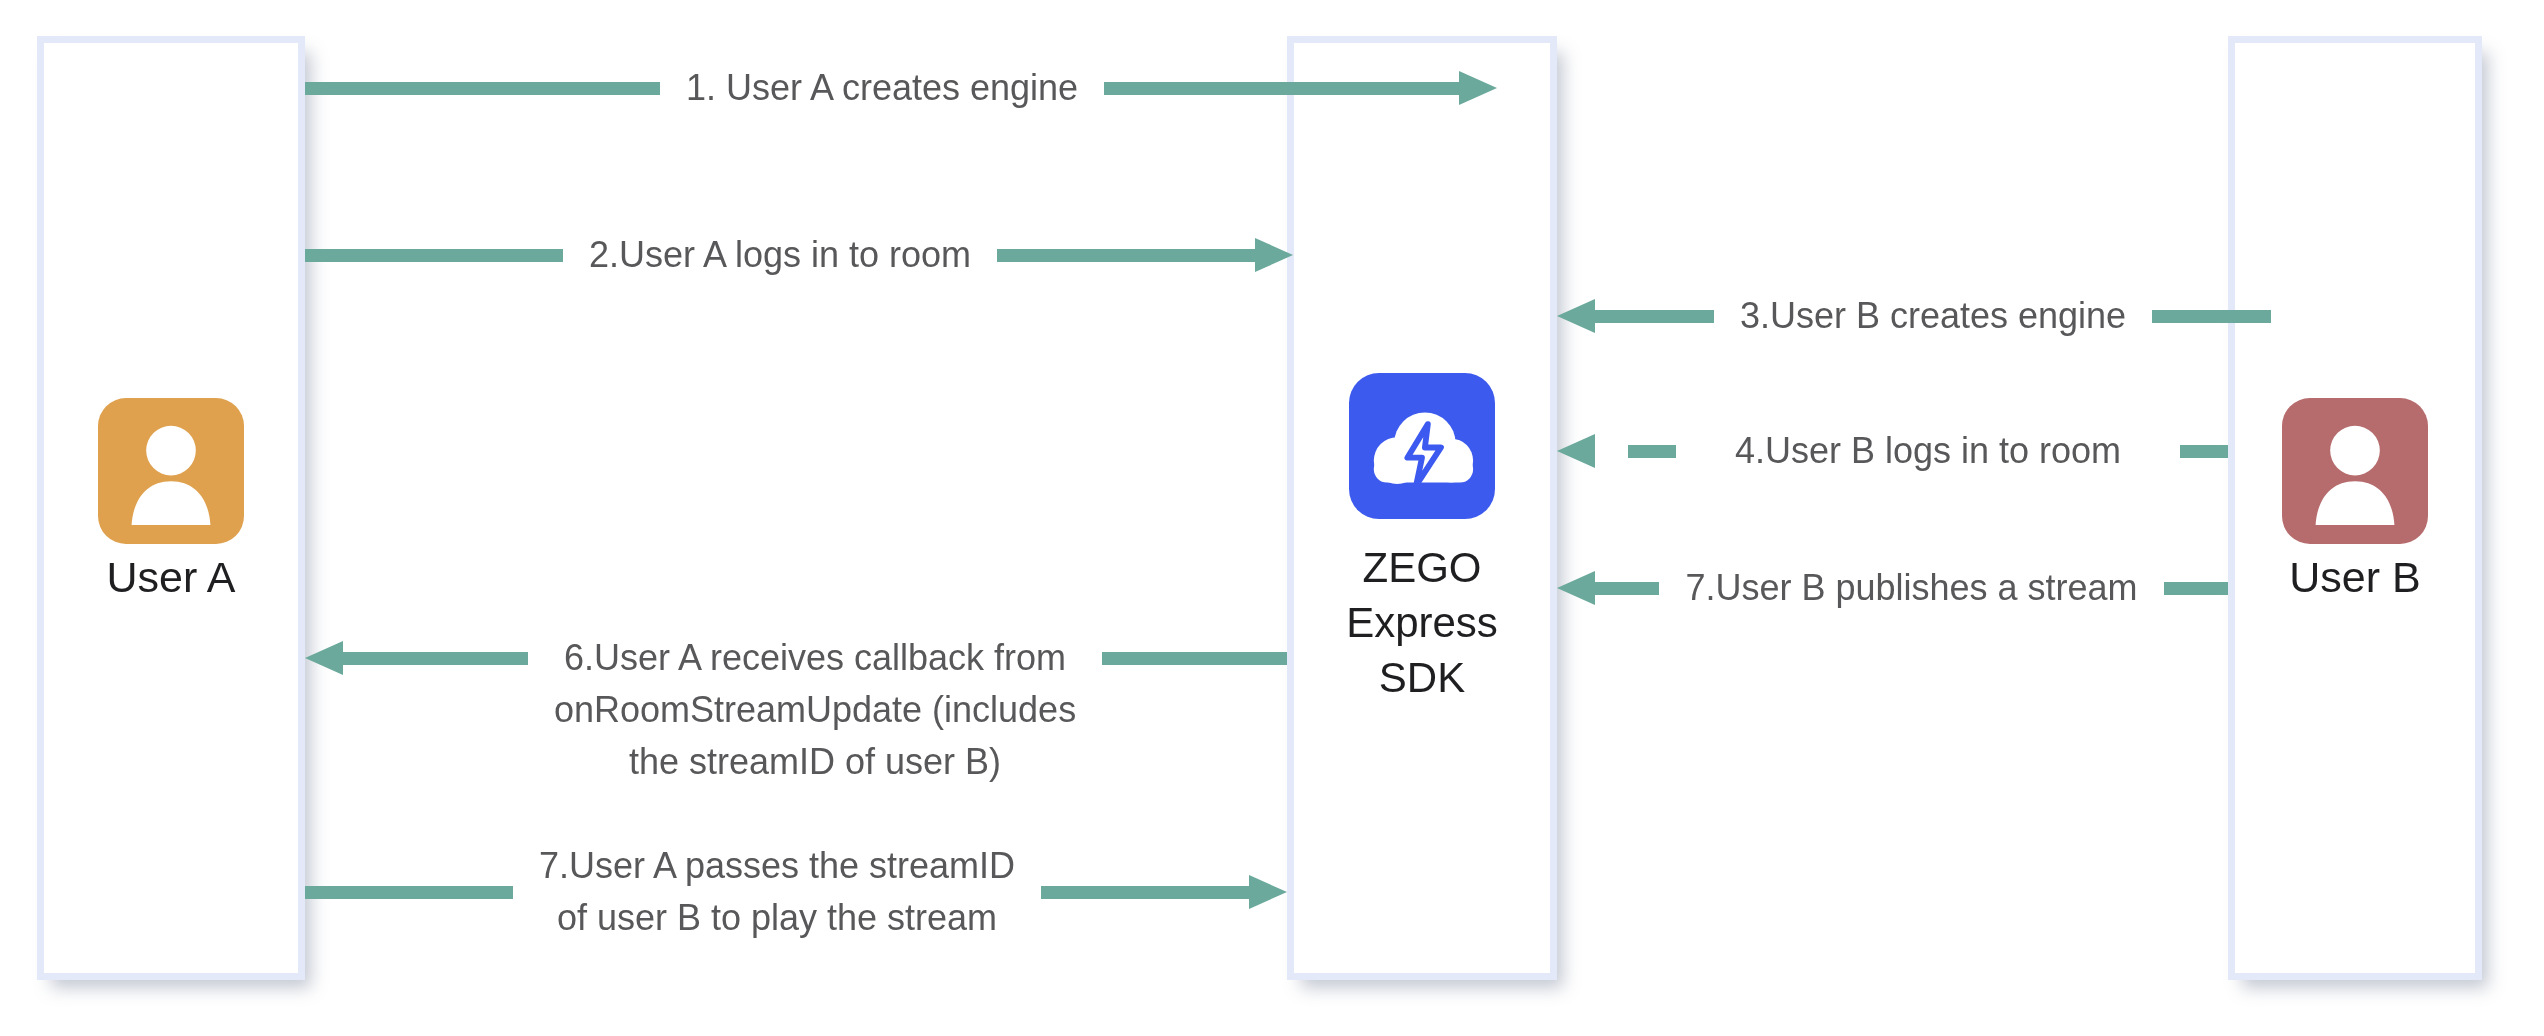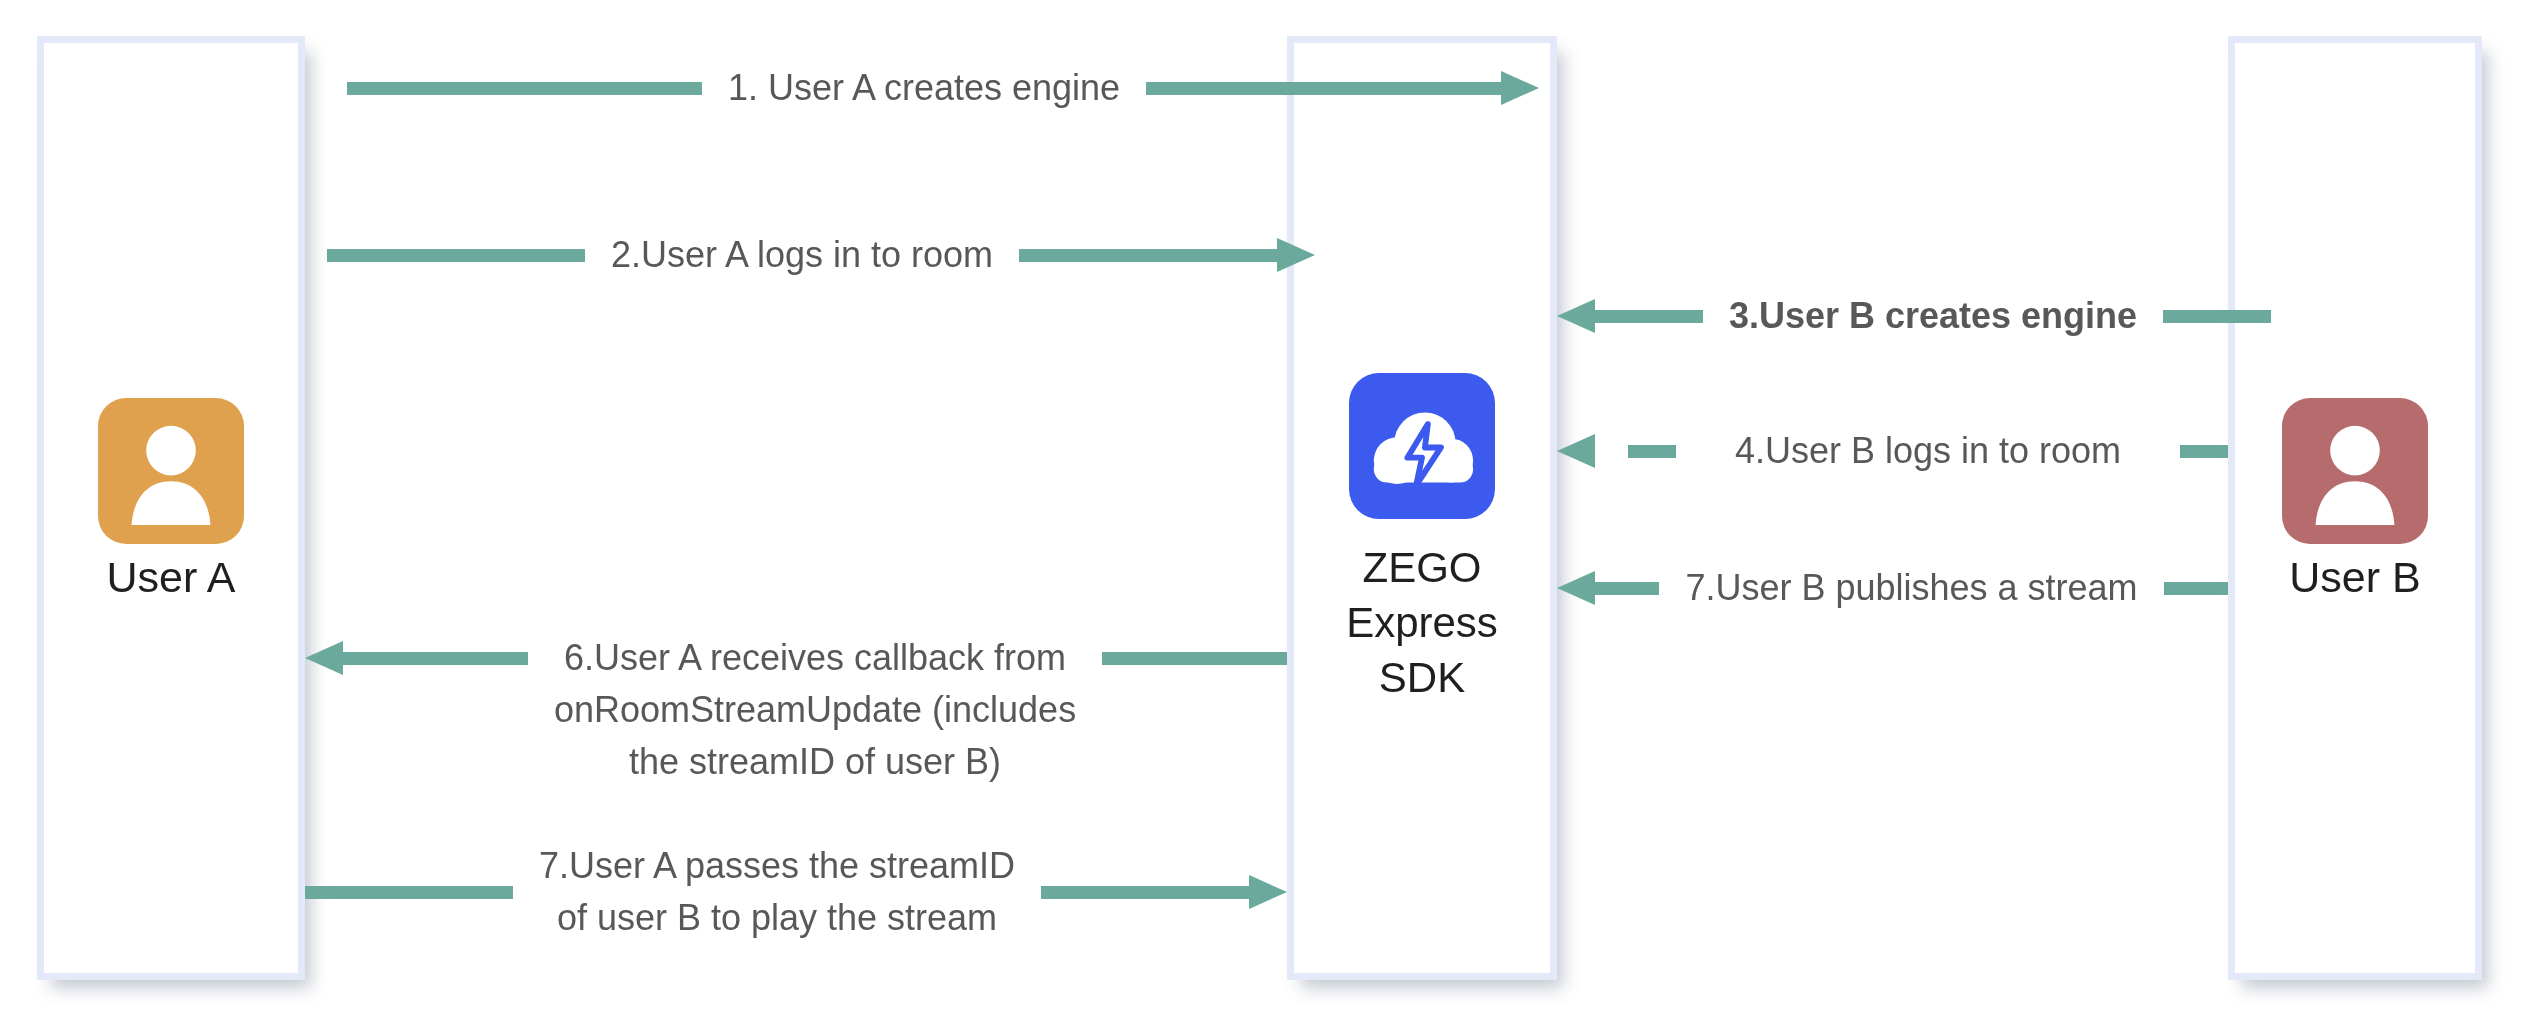--- a/index.html
+++ b/index.html
@@ -115,35 +115,35 @@
   <div class="entity entity-b">
     <div class="avatar avatar-b">
       <svg viewBox="0 0 100 100">
         <circle cx="50" cy="36" r="17" fill="#ffffff"></circle>
         <path d="M50 57 C33 57 24 70 23 87 L77 87 C76 70 67 57 50 57 Z" fill="#ffffff"></path>
       </svg>
     </div>
     <div class="entity-label">User B</div>
   </div>
 
-  <div class="arrow" style="top:62px;left:305px;width:1192px;padding-left:42px;">
+  <div class="arrow" style="top:62px;left:305px;width:1192px;">
     <div class="seg"></div>
     <div class="arrow-label">1. User A creates engine</div>
     <div class="seg"></div>
     <div class="head head-right"></div>
   </div>
 
-  <div class="arrow" style="top:229px;left:305px;width:988px;padding-left:22px;">
+  <div class="arrow" style="top:229px;left:305px;width:988px;">
     <div class="seg"></div>
     <div class="arrow-label">2.User A logs in to room</div>
     <div class="seg"></div>
     <div class="head head-right"></div>
   </div>
 
-  <div class="arrow" style="top:290px;left:1557px;width:714px;font-weight:bold;">
+  <div class="arrow" style="top:290px;left:1557px;width:714px;">
     <div class="head head-left"></div>
     <div class="seg"></div>
     <div class="arrow-label">3.User B creates engine</div>
     <div class="seg"></div>
   </div>
 
   <div class="arrow" style="top:425px;left:1557px;width:671px;gap:33px;">
     <div class="head head-left"></div>
     <div class="seg"></div>
     <div class="arrow-label">4.User B logs in to room</div>

